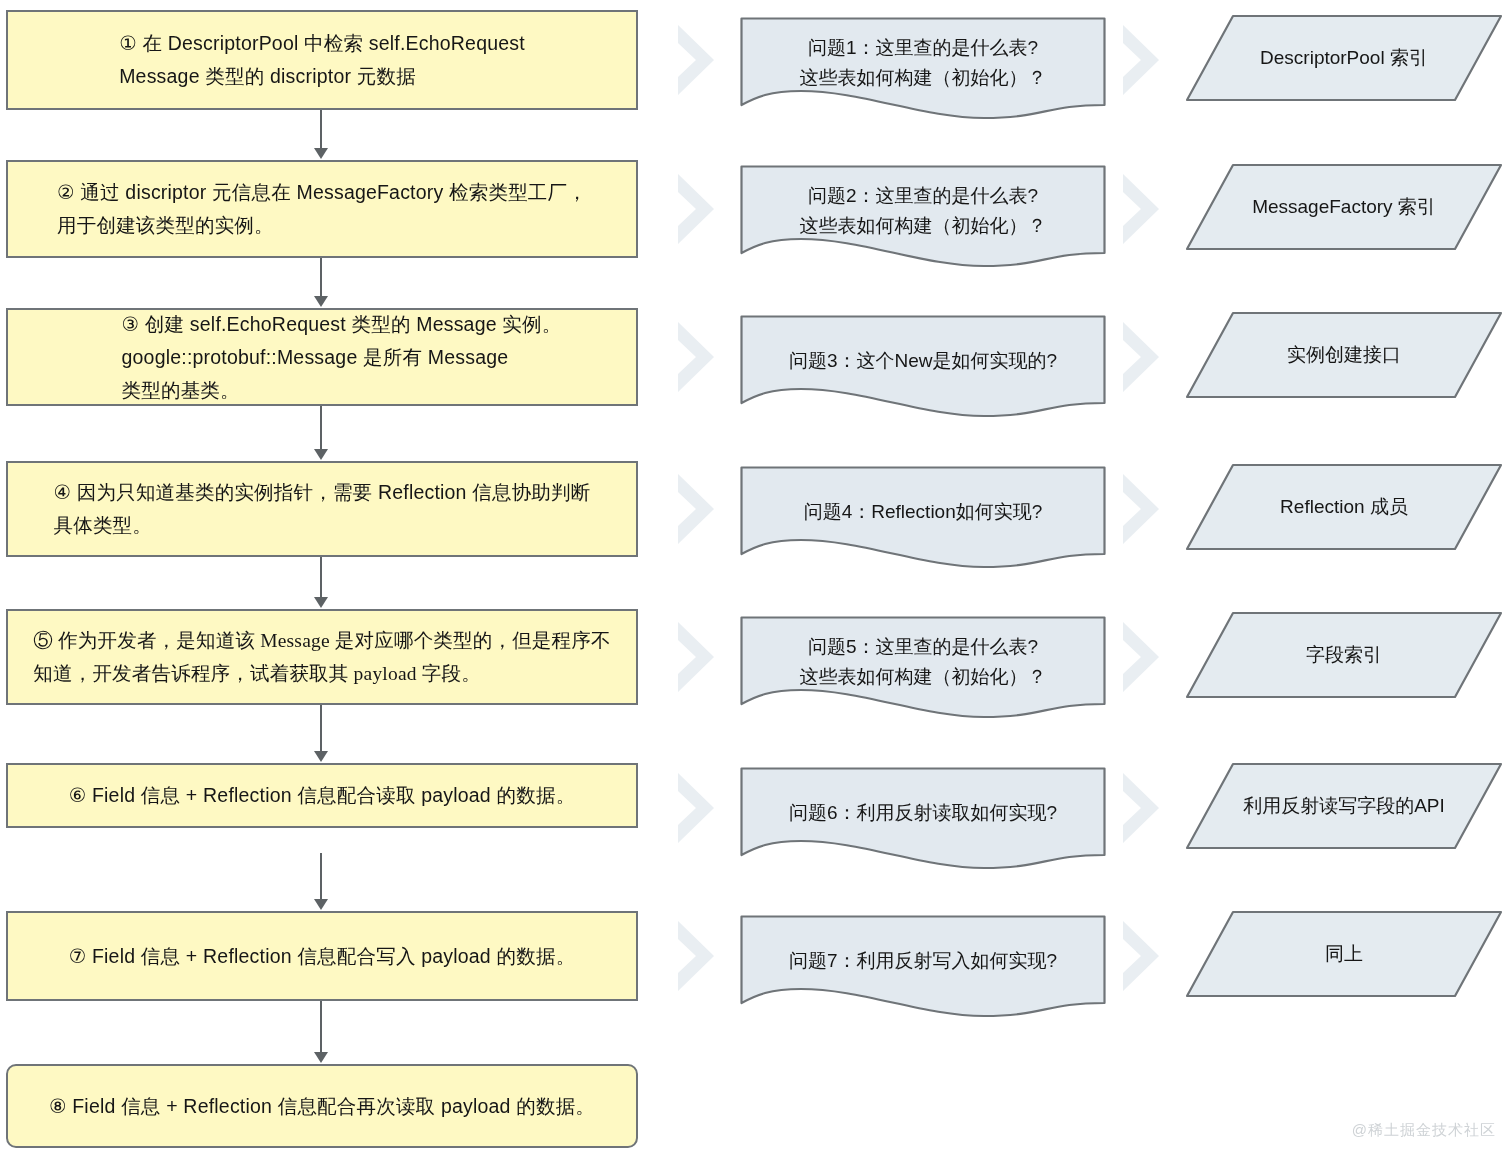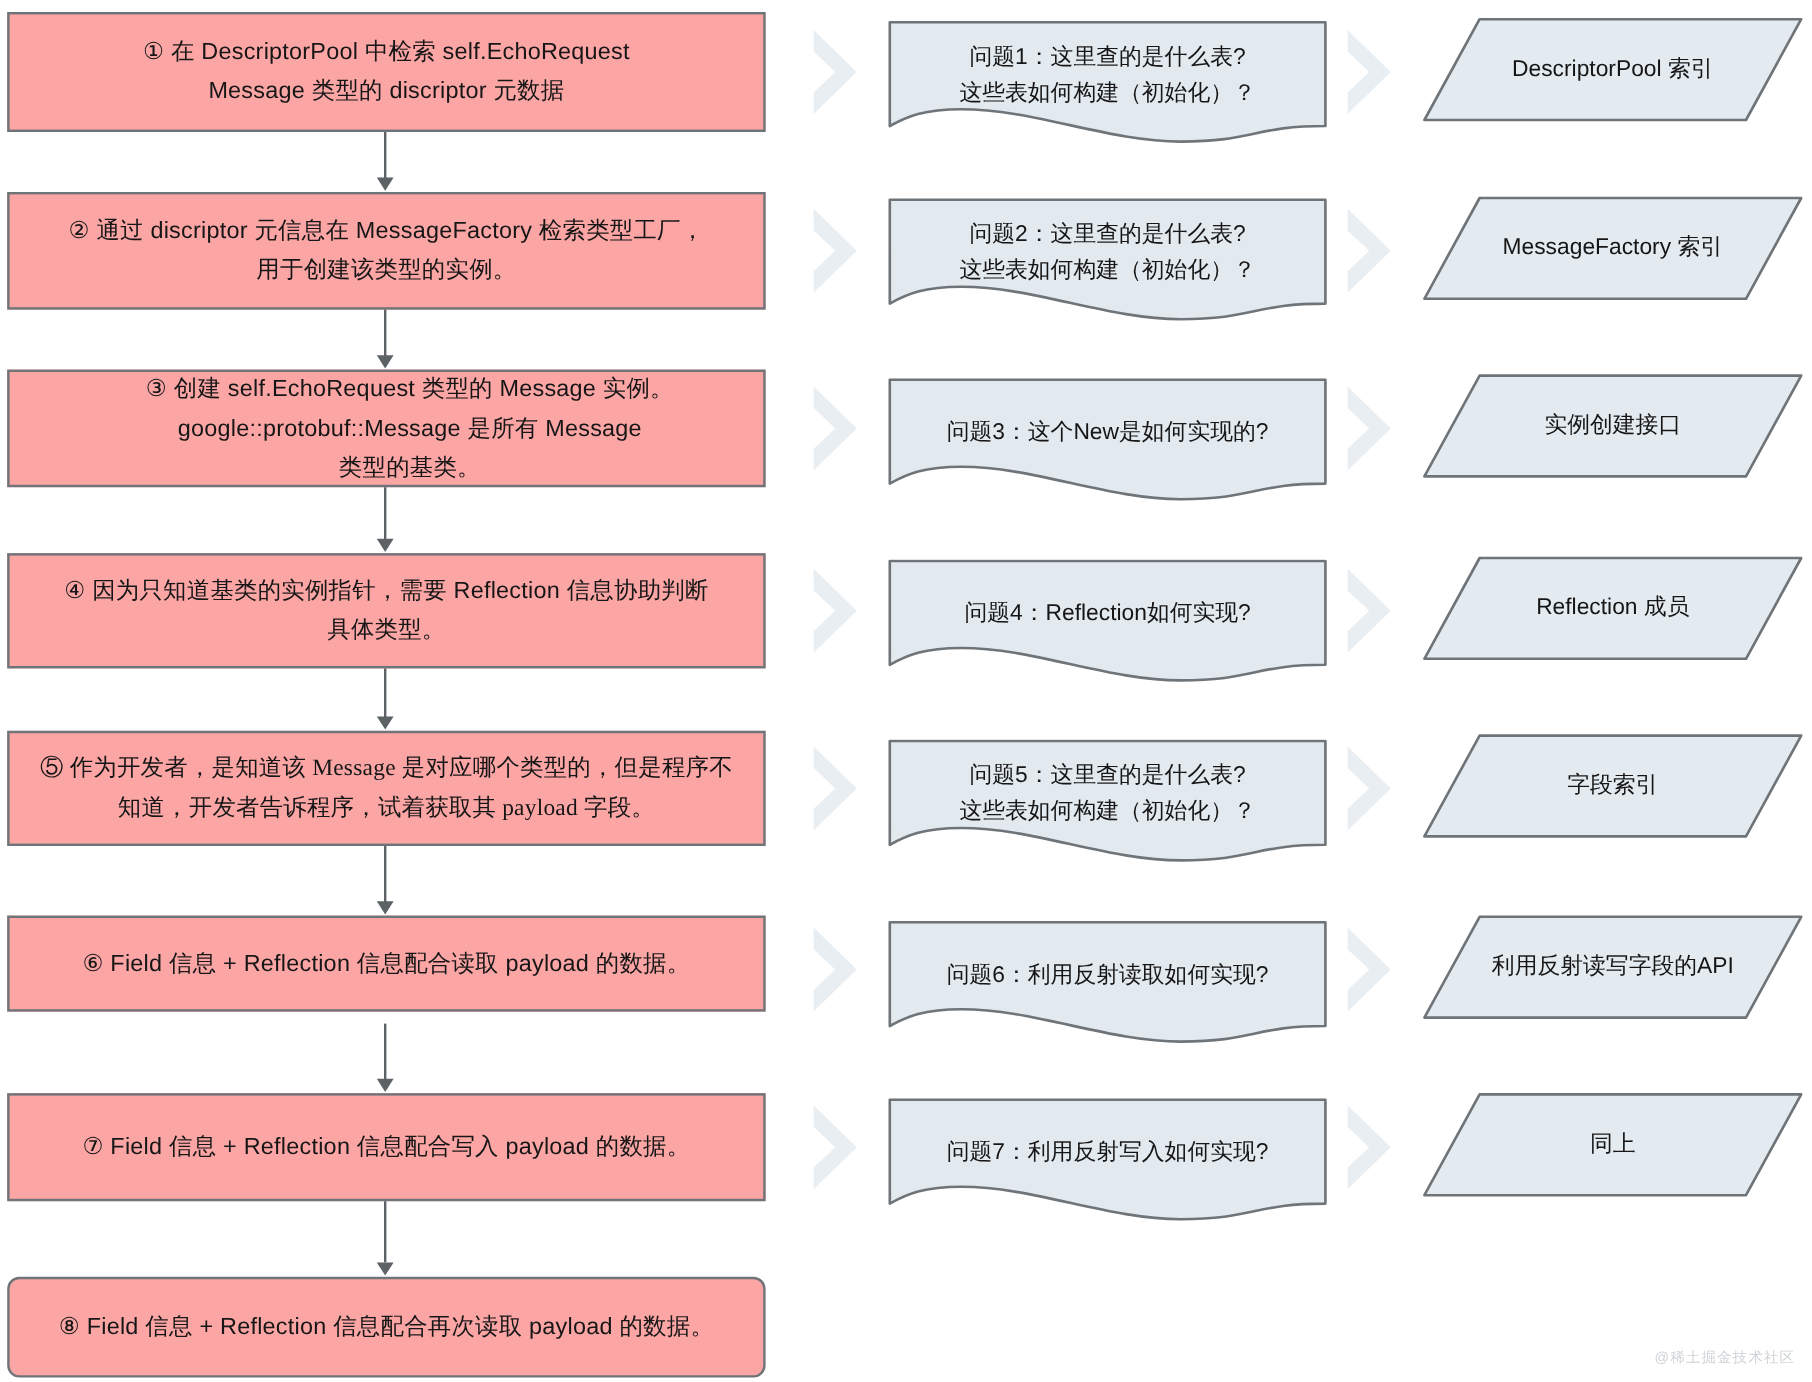--- a/index.html
+++ b/index.html
@@ -20,26 +20,26 @@
     width: 1510px;
     height: 1152px;
   }
 
   
   .proc {
     position: absolute;
     left: 6px;
     width: 632px;
     box-sizing: border-box;
-    background: #fca5a5;
+    background: #fef9c3;
     border: 2px solid #6f7478;
     display: flex;
     align-items: center;
     justify-content: center;
-    text-align: center;
+    text-align: left;
   }
   .proc .txt {
     font-size: 19.5px;
     line-height: 33px;
     color: #161616;
     padding: 0 16px;
     letter-spacing: 0.2px;
     white-space: pre-line;
   }
 
@@ -123,21 +123,21 @@
     color: #161616;
     padding: 0 34px;
     box-sizing: border-box;
   }
 
   
   #watermark {
     position: absolute;
     right: 14px;
     bottom: 12px;
-    font-size: 12px;
+    font-size: 15px;
     color: #cfd3d6;
     letter-spacing: 1px;
     user-select: none;
   }
 </style>
 </head>
 <body>
 
 <div id="canvas">
 
@@ -160,21 +160,21 @@
   <div class="proc" style="top:461px;height:96px;">
     <div class="txt">④ 因为只知道基类的实例指针，需要 Reflection 信息协助判断
 具体类型。</div>
   </div>
 
   <div class="proc" style="top:609px;height:96px;font-family:Liberation Serif, serif;">
     <div class="txt">⑤ 作为开发者，是知道该 Message 是对应哪个类型的，但是程序不
 知道，开发者告诉程序，试着获取其 payload 字段。</div>
   </div>
 
-  <div class="proc" style="top:763px;height:80px;">
+  <div class="proc" style="top:763px;height:65px;">
     <div class="txt">⑥ Field 信息 + Reflection 信息配合读取 payload 的数据。</div>
   </div>
 
   <div class="proc" style="top:911px;height:90px;">
     <div class="txt">⑦ Field 信息 + Reflection 信息配合写入 payload 的数据。</div>
   </div>
 
   <div class="proc" style="top:1064px;height:84px;border-radius:10px;">
     <div class="txt">⑧ Field 信息 + Reflection 信息配合再次读取 payload 的数据。</div>
   </div>

